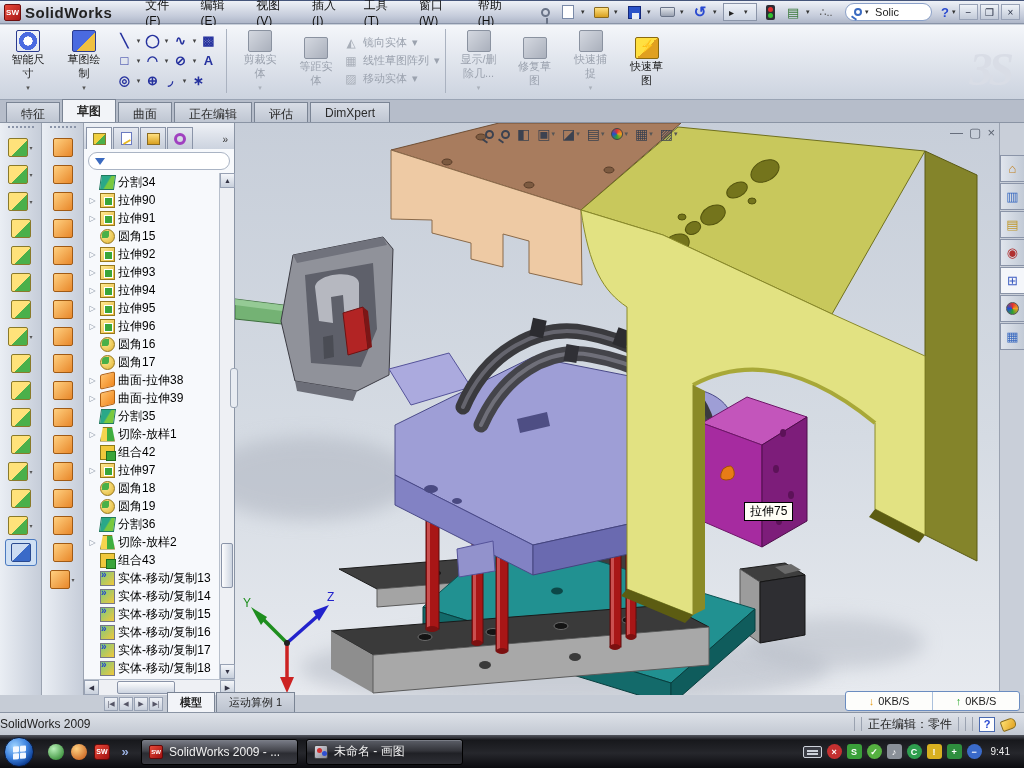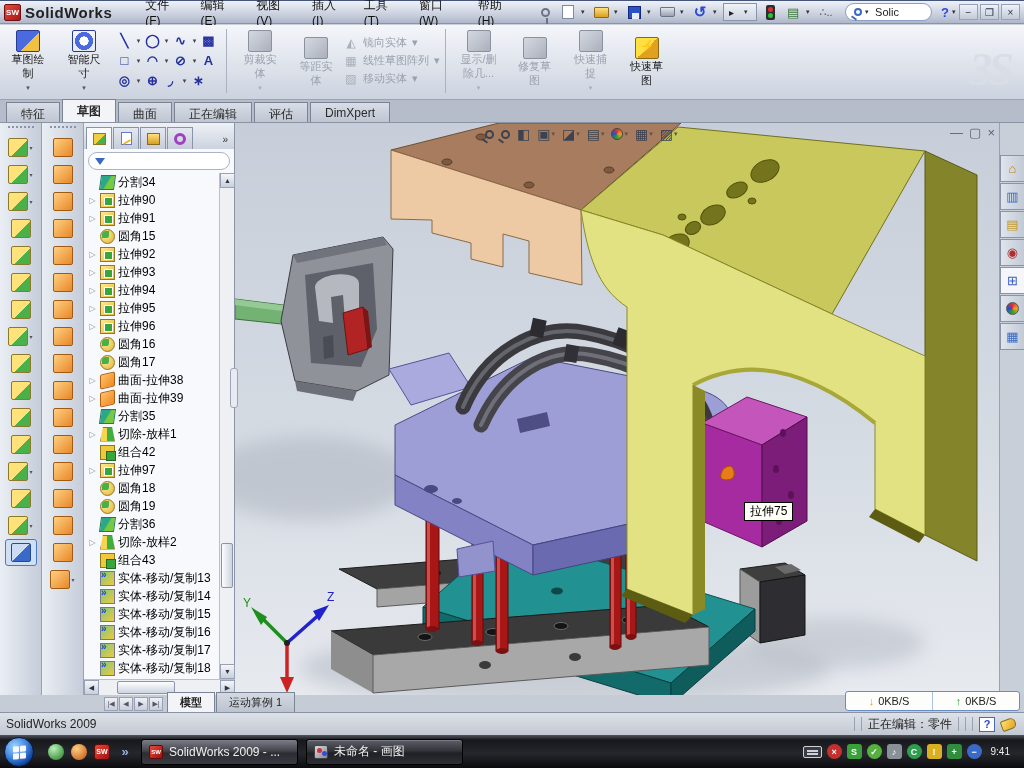--- a/index.html
+++ b/index.html
@@ -163,21 +163,21 @@
   .dnav { display:flex; gap:1px; margin:0 4px 1px 104px; }
   .dnav span { width:14px; height:14px; background:linear-gradient(#eef1f6,#c8cfdb); border:1px solid #98a2b4;
     font-size:7px; color:#556; display:flex; align-items:center; justify-content:center; }
   .doc-tab { padding:2px 12px; font-size:11px; color:#222; background:linear-gradient(#d4d9e2,#bcc3cf);
     border:1px solid #7a8494; border-bottom:none; margin-right:1px; }
   .doc-tab.active { background:#f2f4f8; font-weight:bold; }
 
   
   .statusbar { position:absolute; left:0; top:713px; width:1024px; height:22px;
     background:linear-gradient(#dde1e8,#c2c8d2); display:flex; align-items:center; font-size:12px; color:#222; }
-  .sb-left { padding-left:6px; }
+  .sb-left { }
   .sb-right { margin-left:auto; display:flex; align-items:center; gap:6px; padding-right:8px; }
   .sb-sep { width:1px; height:14px; background:#9aa2b0; }
   .sb-help { width:16px; height:15px; background:#fff; border:1px solid #4a6ab0; color:#2a4ad0;
     font-weight:bold; font-size:11px; display:flex; align-items:center; justify-content:center; }
   .sb-tag { width:15px; height:11px; background:linear-gradient(135deg,#ffe070,#e0a020); border:1px solid #8a6a10;
     border-radius:2px 5px 5px 2px; transform:rotate(-20deg); }
 
   
   .netmon { position:absolute; left:845px; top:691px; width:175px; height:20px; background:#fdfdfb;
     border:1px solid #6a8cc0; border-radius:3px; display:flex; z-index:40; font-size:11px; color:#222; }
@@ -290,29 +290,29 @@
     <div class="win-ctrl">
       <span class="wc-btn">−</span>
       <span class="wc-btn">❐</span>
       <span class="wc-btn">×</span>
     </div>
   </div>
 
   <div class="toolbar">
     <div id="bigL" style="display:flex">
         <div class="big-btn">
+          <div class="bicon bi-dim"></div>
+          <div>智能尺</div>
+          <div>寸</div>
+          <div class="bdd">▾</div>
+        </div>
+        <div class="big-btn">
           <div class="bicon bi-sketch"></div>
           <div>草图绘</div>
           <div>制</div>
-          <div class="bdd">▾</div>
-        </div>
-        <div class="big-btn">
-          <div class="bicon bi-dim"></div>
-          <div>智能尺</div>
-          <div>寸</div>
           <div class="bdd">▾</div>
         </div>
       </div>
     <div class="sk-grid" id="skgrid">
         <div class="sk-row">
           <span class="sk-g">╲</span>
           <span class="sk-a">▾</span>
           <span class="sk-g">◯</span>
           <span class="sk-a">▾</span>
           <span class="sk-g">∿</span>

